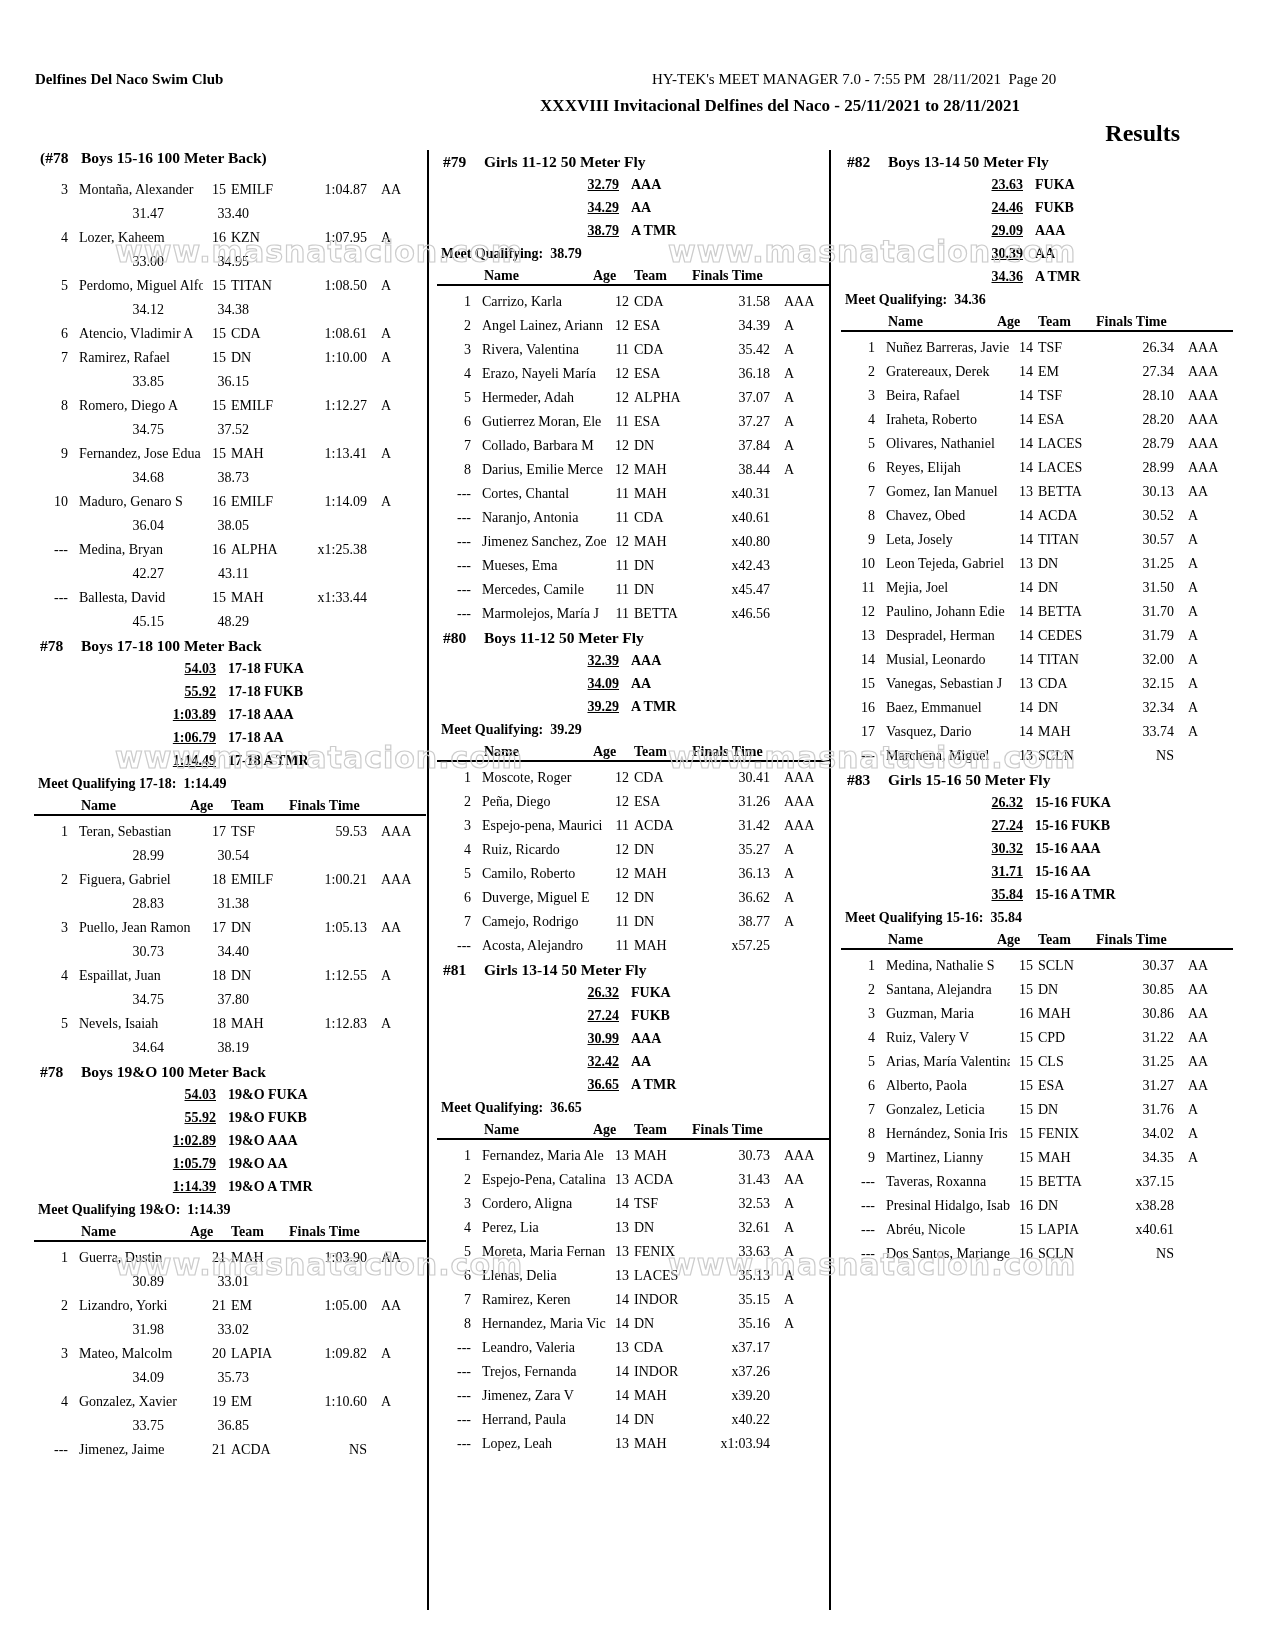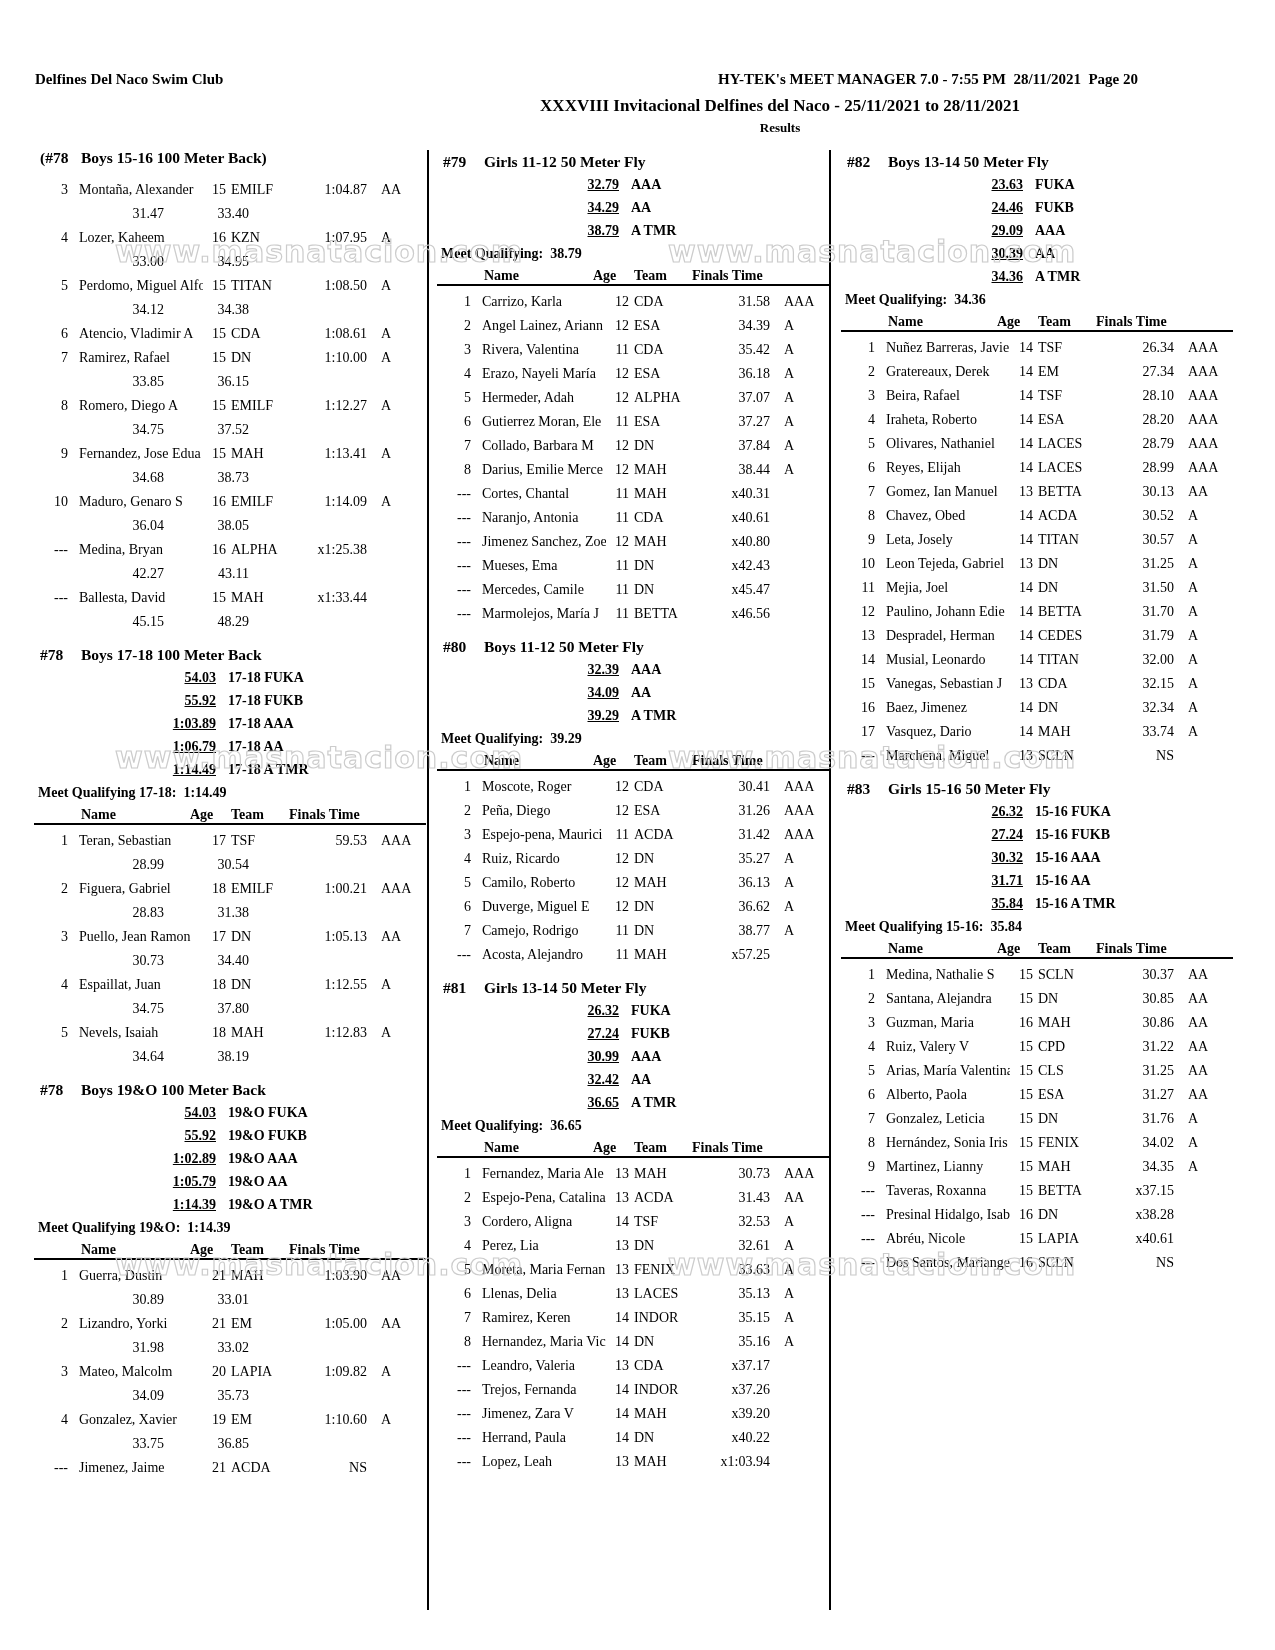--- a/index.html
+++ b/index.html
@@ -2,31 +2,31 @@
 <html><head>
 <meta charset="utf-8">
 <style>
   html,body{margin:0;padding:0;}
   body{
     width:1275px;height:1650px;position:relative;background:#ffffff;color:#000;
     font-family:"Liberation Serif",serif;overflow:hidden;
   }
   
   .hdr-left{position:absolute;top:71px;left:35px;font-size:15px;font-weight:bold;}
-  .hdr-right{position:absolute;top:71px;left:628px;width:510px;text-align:right;font-size:15px;font-weight:bold;white-space:pre;}
+  .hdr-right{position:absolute;top:71px;left:652px;width:510px;font-size:15px;font-weight:normal;white-space:pre;}
   .meet-title{position:absolute;top:96px;left:380px;width:800px;text-align:center;font-size:17px;font-weight:bold;}
-  .results-title{position:absolute;top:120px;left:380px;width:800px;text-align:center;font-size:13px;font-weight:bold;}
+  .results-title{position:absolute;top:120px;left:380px;width:800px;text-align:right;font-size:24px;font-weight:bold;}
   
   .vdiv{position:absolute;top:150px;height:1460px;width:2px;background:#000;}
   #vdiv1{left:427px;} #vdiv2{left:829px;}
   
   .col{position:absolute;top:150px;width:392px;font-size:14px;line-height:15px;}
   #col1{left:34px;} #col2{left:437px;} #col3{left:841px;}
   .col-pad .section:first-child{margin-top:4px;}
-  .section + .section{margin-top:9px;}
+  .section + .section{}
   .ev-title{position:relative;height:23px;font-weight:bold;font-size:15.5px;line-height:16px;}
   .ev-title.cont{height:32px;}
   .ev-num{position:absolute;left:6px;}
   .ev-text{position:absolute;left:47px;white-space:nowrap;}
   .std-line{position:relative;height:23px;font-weight:bold;}
   .sv{position:absolute;left:92px;width:90px;text-align:right;text-decoration:underline;}
   .sl{position:absolute;left:194px;white-space:nowrap;}
   .qual{height:22px;font-weight:bold;white-space:pre;padding-left:4px;box-sizing:border-box;}
   .thead{position:relative;height:26px;font-weight:bold;}
   .h-name{position:absolute;left:47px;}
@@ -874,21 +874,21 @@
       <div class="row">
         <span class="c-p">15</span>
         <span class="c-n">Vanegas, Sebastian J</span>
         <span class="c-a">13</span>
         <span class="c-t">CDA</span>
         <span class="c-ft">32.15</span>
         <span class="c-st">A</span>
       </div>
       <div class="row">
         <span class="c-p">16</span>
-        <span class="c-n">Baez, Jimenez</span>
+        <span class="c-n">Baez, Emmanuel</span>
         <span class="c-a">14</span>
         <span class="c-t">DN</span>
         <span class="c-ft">32.34</span>
         <span class="c-st">A</span>
       </div>
       <div class="row">
         <span class="c-p">17</span>
         <span class="c-n">Vasquez, Dario</span>
         <span class="c-a">14</span>
         <span class="c-t">MAH</span>

